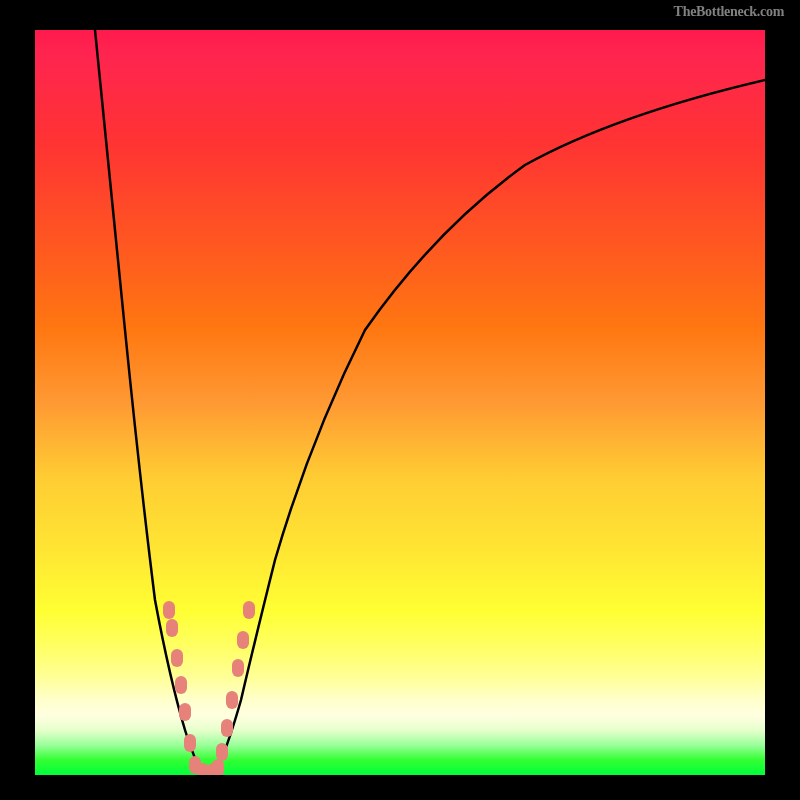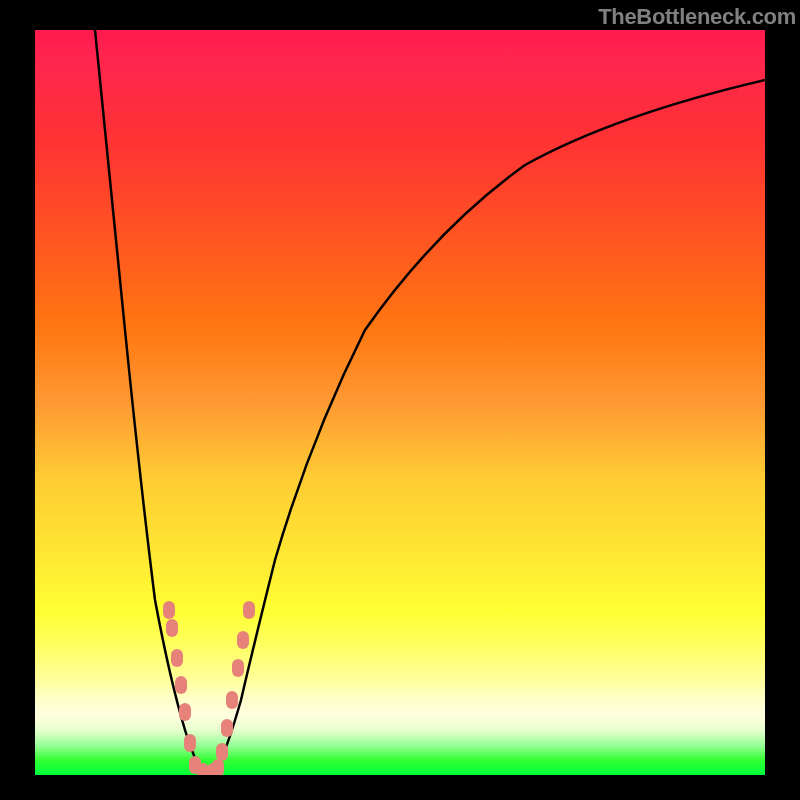--- a/index.html
+++ b/index.html
@@ -47,23 +47,23 @@
         #ffffe0 92%,
         #e6ffcc 94%,
         #99ff99 96%,
         #66ff66 97%,
         #33ff33 98%,
         #00ff3a 100%);
     }
     .watermark {
       position: absolute;
       top: 4px;
-      right: 4px;
-      font-family: Liberation Sans, sans-serif;
-      font-size: 22px;
+      right: 16px;
+      font-family: Liberation Serif, serif;
+      font-size: 14px;
       font-weight: bold;
       color: #808080;
       letter-spacing: -0.3px;
     }
     .curve-svg {
       position: absolute;
       top: 30px;
       left: 35px;
       width: 730px;
       height: 745px;

